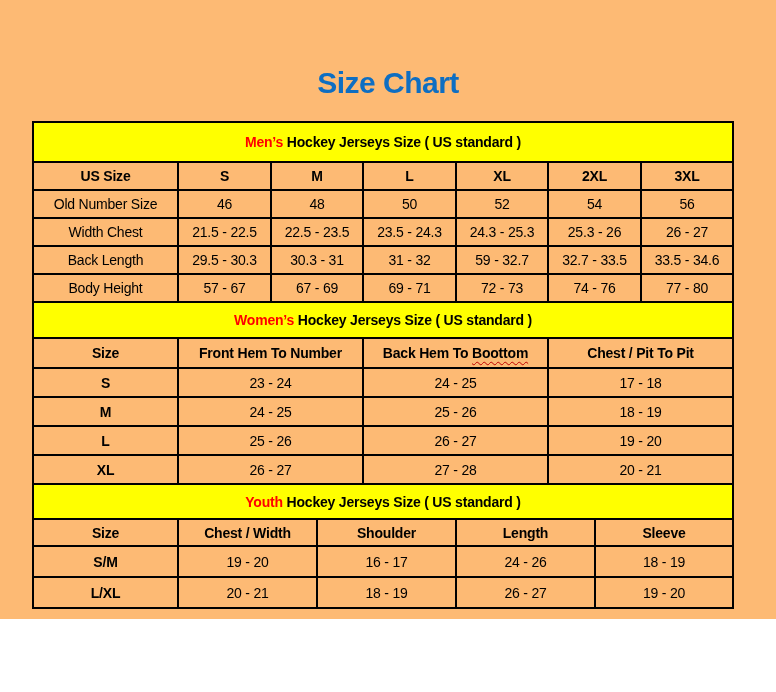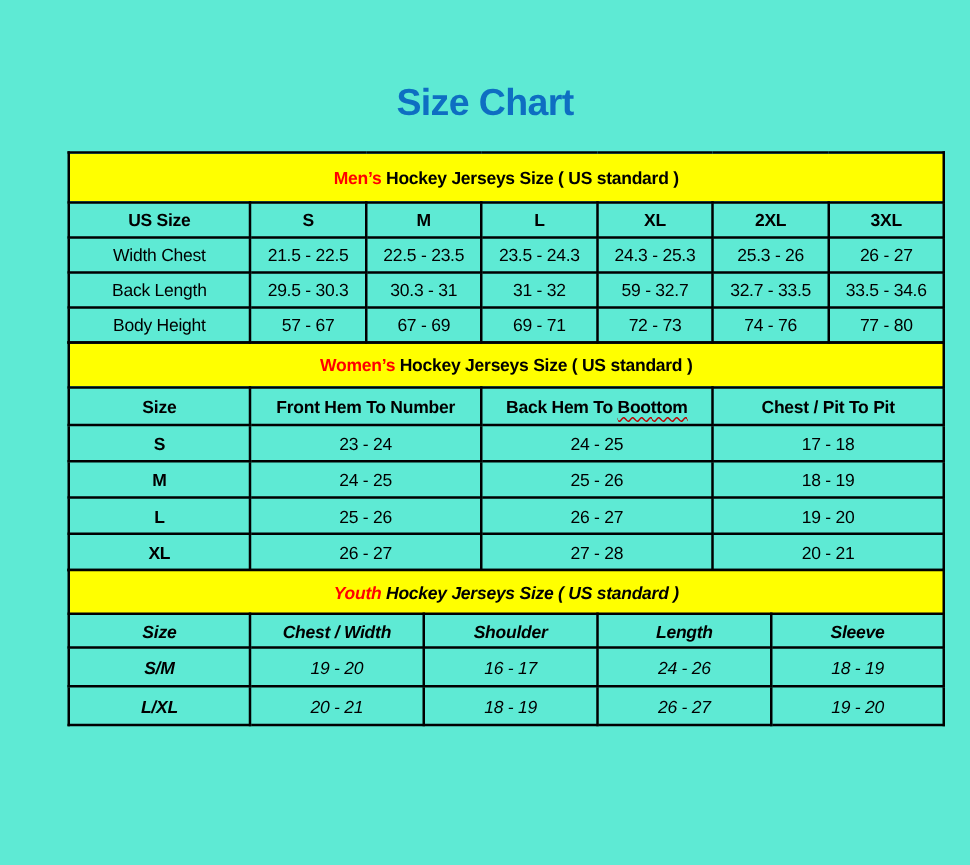--- a/index.html
+++ b/index.html
@@ -4,38 +4,38 @@
 <style>
   html, body {
     margin: 0;
     padding: 0;
     background: #ffffff;
     font-family: "Liberation Sans", sans-serif;
   }
   .page {
     position: relative;
     width: 776px;
-    height: 692px;
-    background: #5eead4;
+    height: 619px;
+    background: #fdba74;
     overflow: hidden;
   }
   .page-title {
     position: absolute;
     top: 66px;
     left: 0;
     width: 776px;
     text-align: center;
     font-size: 30px;
     font-weight: bold;
     letter-spacing: -0.5px;
     color: #0e6ec2;
   }
   .tables-wrap {
     position: absolute;
-    left: 54px;
+    left: 32px;
     top: 121px;
     width: 700px;
   }
   table.size-table {
     border-collapse: collapse;
     table-layout: fixed;
     width: 700px;
   }
   table.size-table + table.size-table {
     margin-top: -2px;
@@ -60,21 +60,21 @@
   .banner-highlight { color: #ff0000; }
   .banner-rest { color: #000000; }
   .hdr { font-weight: bold; }
   .row-label { font-weight: normal; }
   .size-label { font-weight: bold; }
   .mens td { height: 26px; }
   .mens .banner-cell { height: 38px; }
   .womens td { height: 27px; margin-top: 36px; }
   .womens .banner-cell { height: 34px; }
   .womens .hdr-row td { height: 28px; }
-  .youth td { height: 29px; font-style: italic; }
+  .youth td { height: 29px; }
   .youth .banner-cell { height: 33px; }
   .youth .hdr-row td { height: 25px; }
   .wavy {
     text-decoration: underline;
     text-decoration-style: wavy;
     text-decoration-color: #c00000;
     text-decoration-thickness: 1px;
     text-underline-offset: 3px;
   }
 </style>
@@ -106,20 +106,29 @@
       <tr class="hdr-row">
         <td class="hdr">US Size</td>
         <td class="hdr">S</td>
         <td class="hdr">M</td>
         <td class="hdr">L</td>
         <td class="hdr">XL</td>
         <td class="hdr">2XL</td>
         <td class="hdr">3XL</td>
       </tr>
       <tr>
+        <td class="row-label">Old Number Size</td>
+        <td>46</td>
+        <td>48</td>
+        <td>50</td>
+        <td>52</td>
+        <td>54</td>
+        <td>56</td>
+      </tr>
+      <tr>
         <td class="row-label">Width Chest</td>
         <td>21.5 - 22.5</td>
         <td>22.5 - 23.5</td>
         <td>23.5 - 24.3</td>
         <td>24.3 - 25.3</td>
         <td>25.3 - 26</td>
         <td>26 - 27</td>
       </tr>
       <tr>
         <td class="row-label">Back Length</td>

